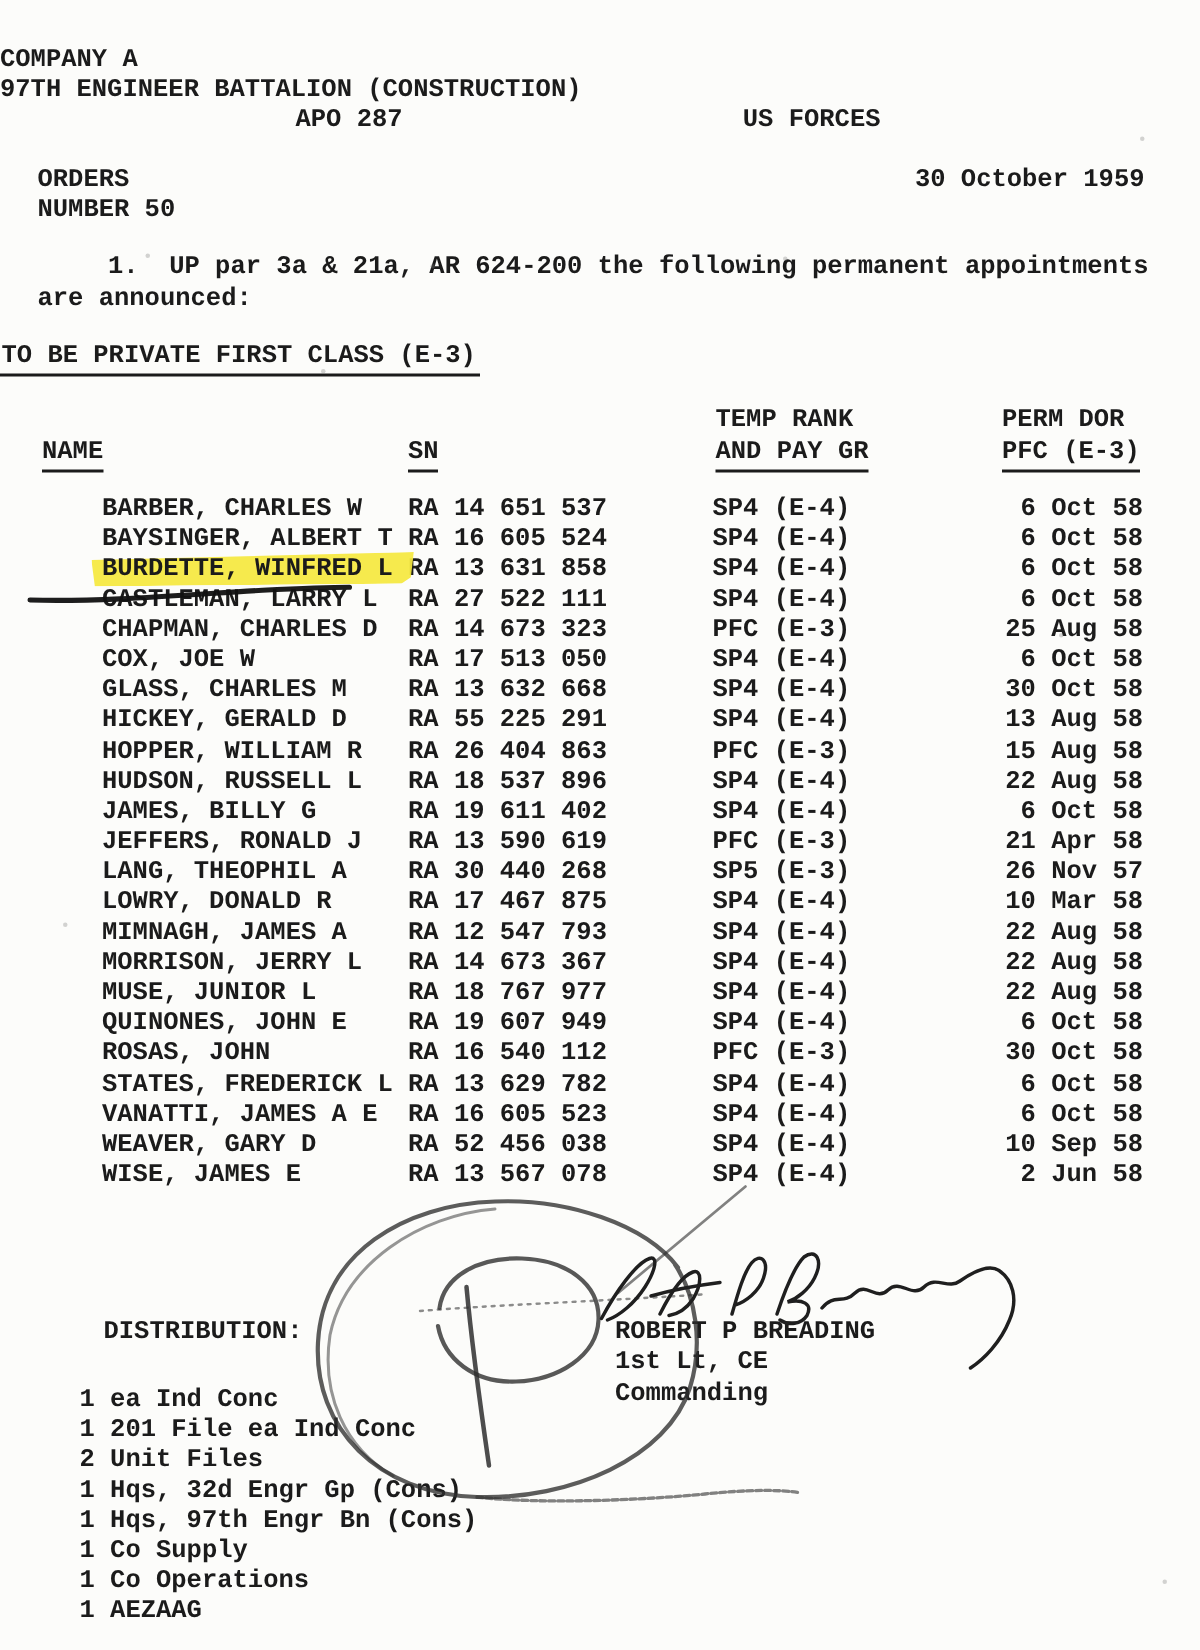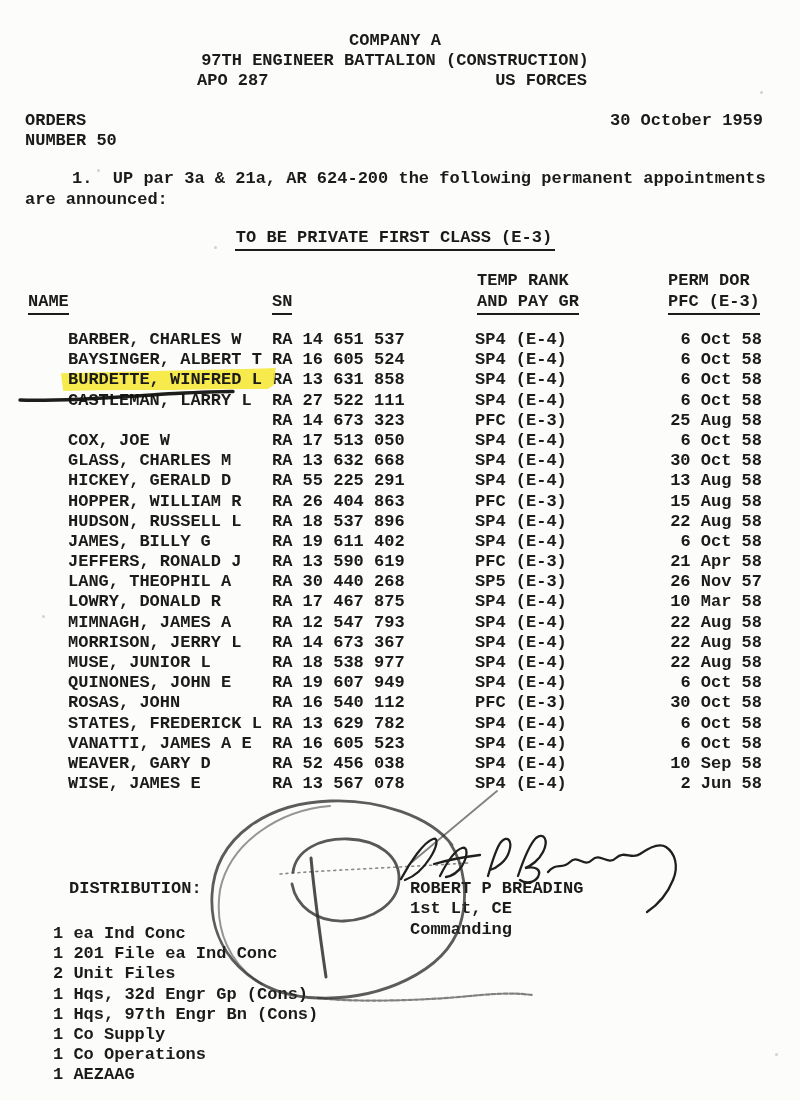--- a/index.html
+++ b/index.html
@@ -8,21 +8,21 @@
     width:800px; height:1100px;
     background:#fcfcfa;
     font-family:"Liberation Mono","DejaVu Sans Mono",monospace;
     font-weight:700;
     font-size:17px;
     color:#1b1b1b;
     overflow:hidden;
   }
   .abs{position:absolute;}
   .pre{white-space:pre;}
-  .center{left:0;width:790px;text-align:center;}
+  .center{left:0;width:790px;text-align:left;}
   .uline{border-bottom:2.5px solid #1b1b1b;padding:0 3px 2px 1px;}
   .uline2{border-bottom:2px solid #1b1b1b;padding-bottom:2px;margin-top:36px;}
 
   
   .company-line{top:31px;}
   .unit-line{top:51px;}
   .apo-line{top:71px;left:197px;width:390px;display:flex;justify-content:space-between;}
   .orders-block{top:111px;left:25px;line-height:20.2px;}
   .order-date{top:111px;right:37px;}
   .para-line1{top:169px;left:72px;}
@@ -117,20 +117,21 @@
     </div>
 
     <div class="row">
       <span class="c-name">CASTLEMAN, LARRY L</span>
       <span class="c-sn">RA 27 522 111</span>
       <span class="c-rank">SP4 (E-4)</span>
       <span class="c-dor">6 Oct 58</span>
     </div>
 
     <div class="row">
+      <span class="c-name">CHAPMAN, CHARLES D</span>
       <span class="c-sn">RA 14 673 323</span>
       <span class="c-rank">PFC (E-3)</span>
       <span class="c-dor">25 Aug 58</span>
     </div>
 
     <div class="row">
       <span class="c-name">COX, JOE W</span>
       <span class="c-sn">RA 17 513 050</span>
       <span class="c-rank">SP4 (E-4)</span>
       <span class="c-dor">6 Oct 58</span>
@@ -201,21 +202,21 @@
 
     <div class="row">
       <span class="c-name">MORRISON, JERRY L</span>
       <span class="c-sn">RA 14 673 367</span>
       <span class="c-rank">SP4 (E-4)</span>
       <span class="c-dor">22 Aug 58</span>
     </div>
 
     <div class="row">
       <span class="c-name">MUSE, JUNIOR L</span>
-      <span class="c-sn">RA 18 538 977</span>
+      <span class="c-sn">RA 18 767 977</span>
       <span class="c-rank">SP4 (E-4)</span>
       <span class="c-dor">22 Aug 58</span>
     </div>
 
     <div class="row">
       <span class="c-name">QUINONES, JOHN E</span>
       <span class="c-sn">RA 19 607 949</span>
       <span class="c-rank">SP4 (E-4)</span>
       <span class="c-dor">6 Oct 58</span>
     </div>

